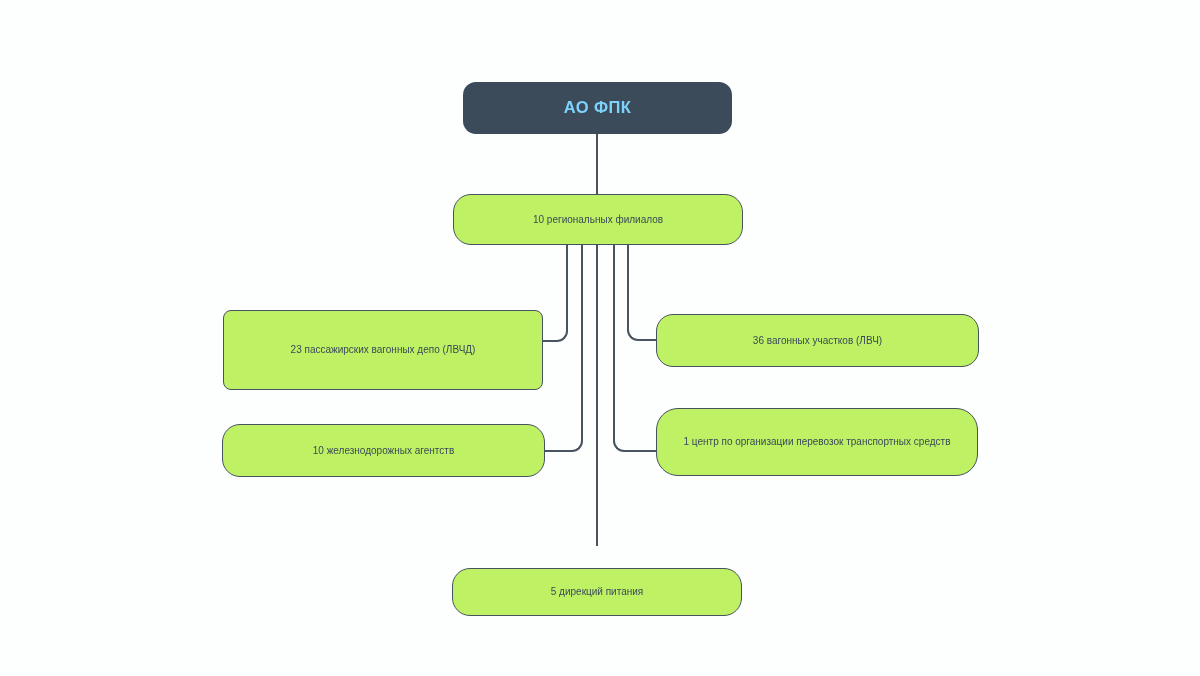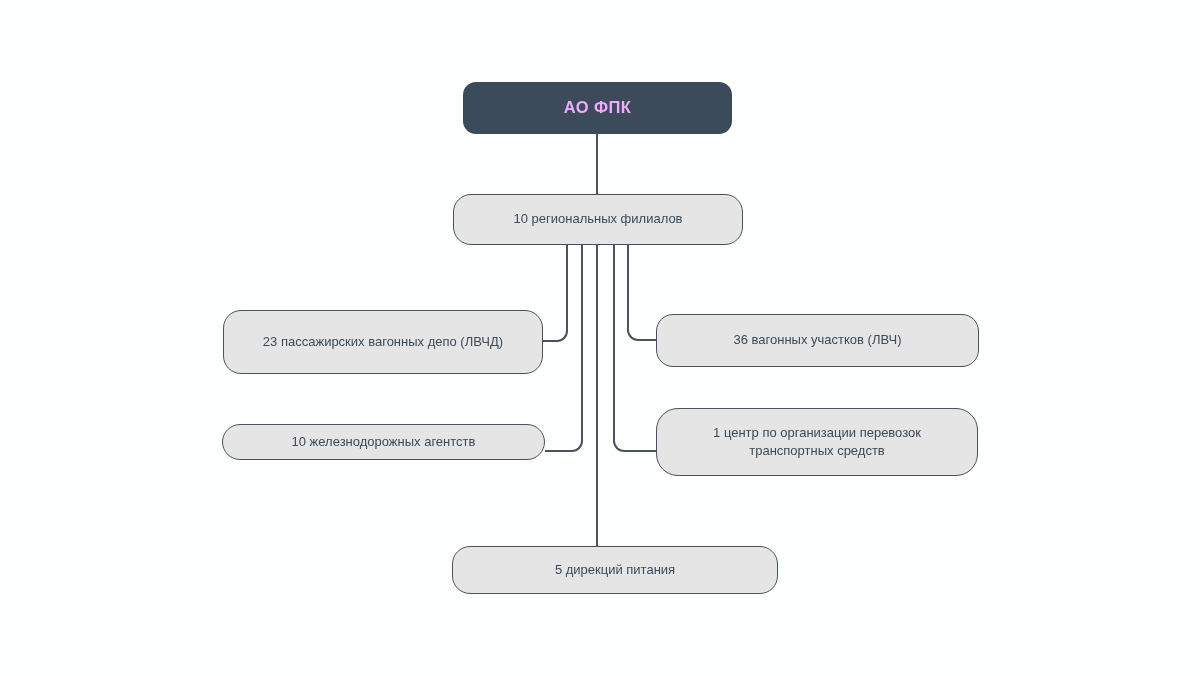--- a/index.html
+++ b/index.html
@@ -17,33 +17,33 @@
     background: #fdfefe;
     overflow: hidden;
   }
   .node {
     position: absolute;
     box-sizing: border-box;
     display: flex;
     align-items: center;
     justify-content: center;
     text-align: center;
-    background: #e5e5e5;
+    background: #bef264;
     border: 1.5px solid #46525f;
     border-radius: 18px;
     color: #3b4a59;
-    font-size: 13px;
+    font-size: 10px;
     line-height: 1.4;
     padding: 6px 20px;
   }
   .node.root {
     background: #3b4b5a;
     border: none;
     border-radius: 13px;
-    color: #f0abfc;
+    color: #7dd3fc;
     font-weight: bold;
     font-size: 16.5px;
     letter-spacing: 0.4px;
   }
   .connector {
     position: absolute;
     box-sizing: border-box;
   }
   .conn-straight {
     width: 2px;
@@ -56,25 +56,25 @@
   }
   .conn-elbow-right {
     border-left: 2px solid #49545f;
     border-bottom: 2px solid #49545f;
     border-bottom-left-radius: 11px;
   }
 
   
   #node-root      { left: 463px; top:  82px; width: 269px; height: 52px; }
   #node-regional  { left: 453px; top: 194px; width: 290px; height: 51px; }
-  #node-depots    { left: 223px; top: 310px; width: 320px; height: 64px; }
+  #node-depots    { left: 223px; top: 310px; width: 320px; height: 80px; border-radius: 8px; }
   #node-sections  { left: 656px; top: 314px; width: 323px; height: 53px; border-radius: 17px; }
-  #node-agencies  { left: 222px; top: 424px; width: 323px; height: 36px; }
+  #node-agencies  { left: 222px; top: 424px; width: 323px; height: 53px; }
   #node-center    { left: 656px; top: 408px; width: 322px; height: 68px; border-radius: 22px; }
-  #node-catering  { left: 452px; top: 546px; width: 326px; height: 48px; }
+  #node-catering  { left: 452px; top: 568px; width: 290px; height: 48px; }
 
   
   #conn-root-regional     { left: 596px; top: 134px; height: 60px; }
   #conn-regional-depots   { left: 543px; top: 245px; width: 25px; height: 97px; }
   #conn-regional-agencies { left: 545px; top: 245px; width: 38px; height: 207px; }
   #conn-regional-catering { left: 596px; top: 245px; height: 301px; }
   #conn-regional-center   { left: 613px; top: 245px; width: 43px; height: 207px; }
   #conn-regional-sections { left: 627px; top: 245px; width: 29px; height: 96px; }
 </style>
 </head>

